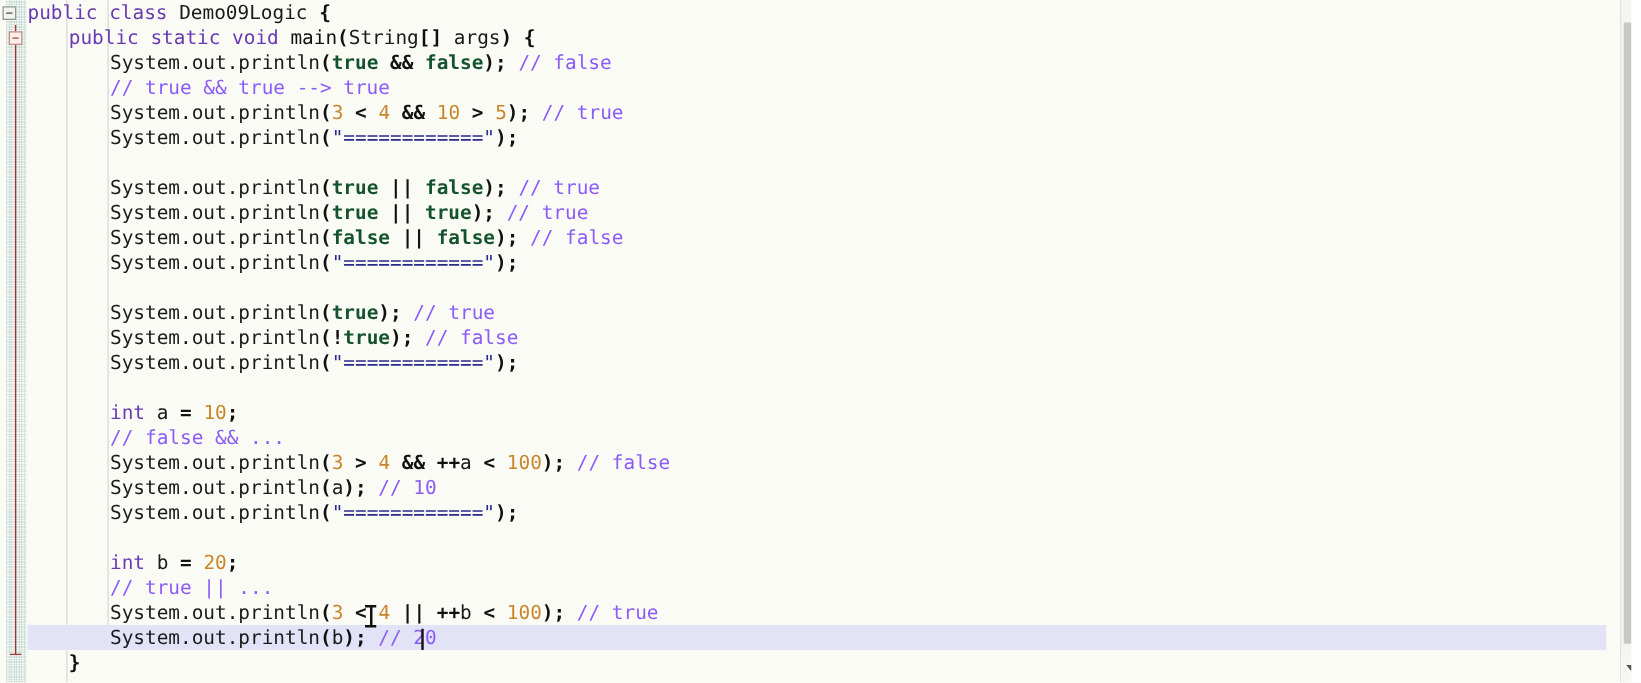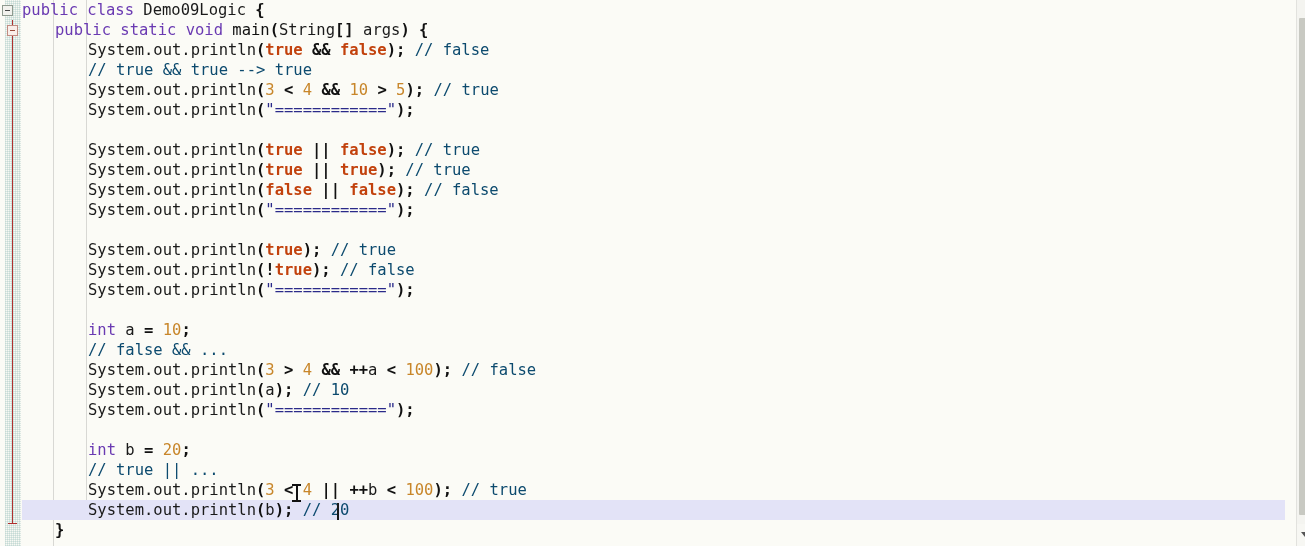--- a/index.html
+++ b/index.html
@@ -119,24 +119,24 @@
     position: relative;
     height: 20px;
     padding-left: 22px;
     box-sizing: border-box;
   }
 
   
   .kw      { color: #6a3ab2; }            
   .ident   { color: #1a1a1a; }
   .bold    { font-weight: normal; }
-  .lit     { color: #c2410c; font-weight: bold; }  
+  .lit     { color: #14532d; font-weight: bold; }  
   .num     { color: #c8862a; }            
   .str     { color: #2a2a8a; }            
-  .cmt     { color: #0c4a6e; }            
+  .cmt     { color: #8b5cf6; }            
   .op      { color: #111111; font-weight: bold; } 
   .punct   { color: #111111; }
 
   
   .caret {
     position: absolute;
     width: 1.5px;
     height: 17px;
     background: #1a1a1a;
     z-index: 6;

